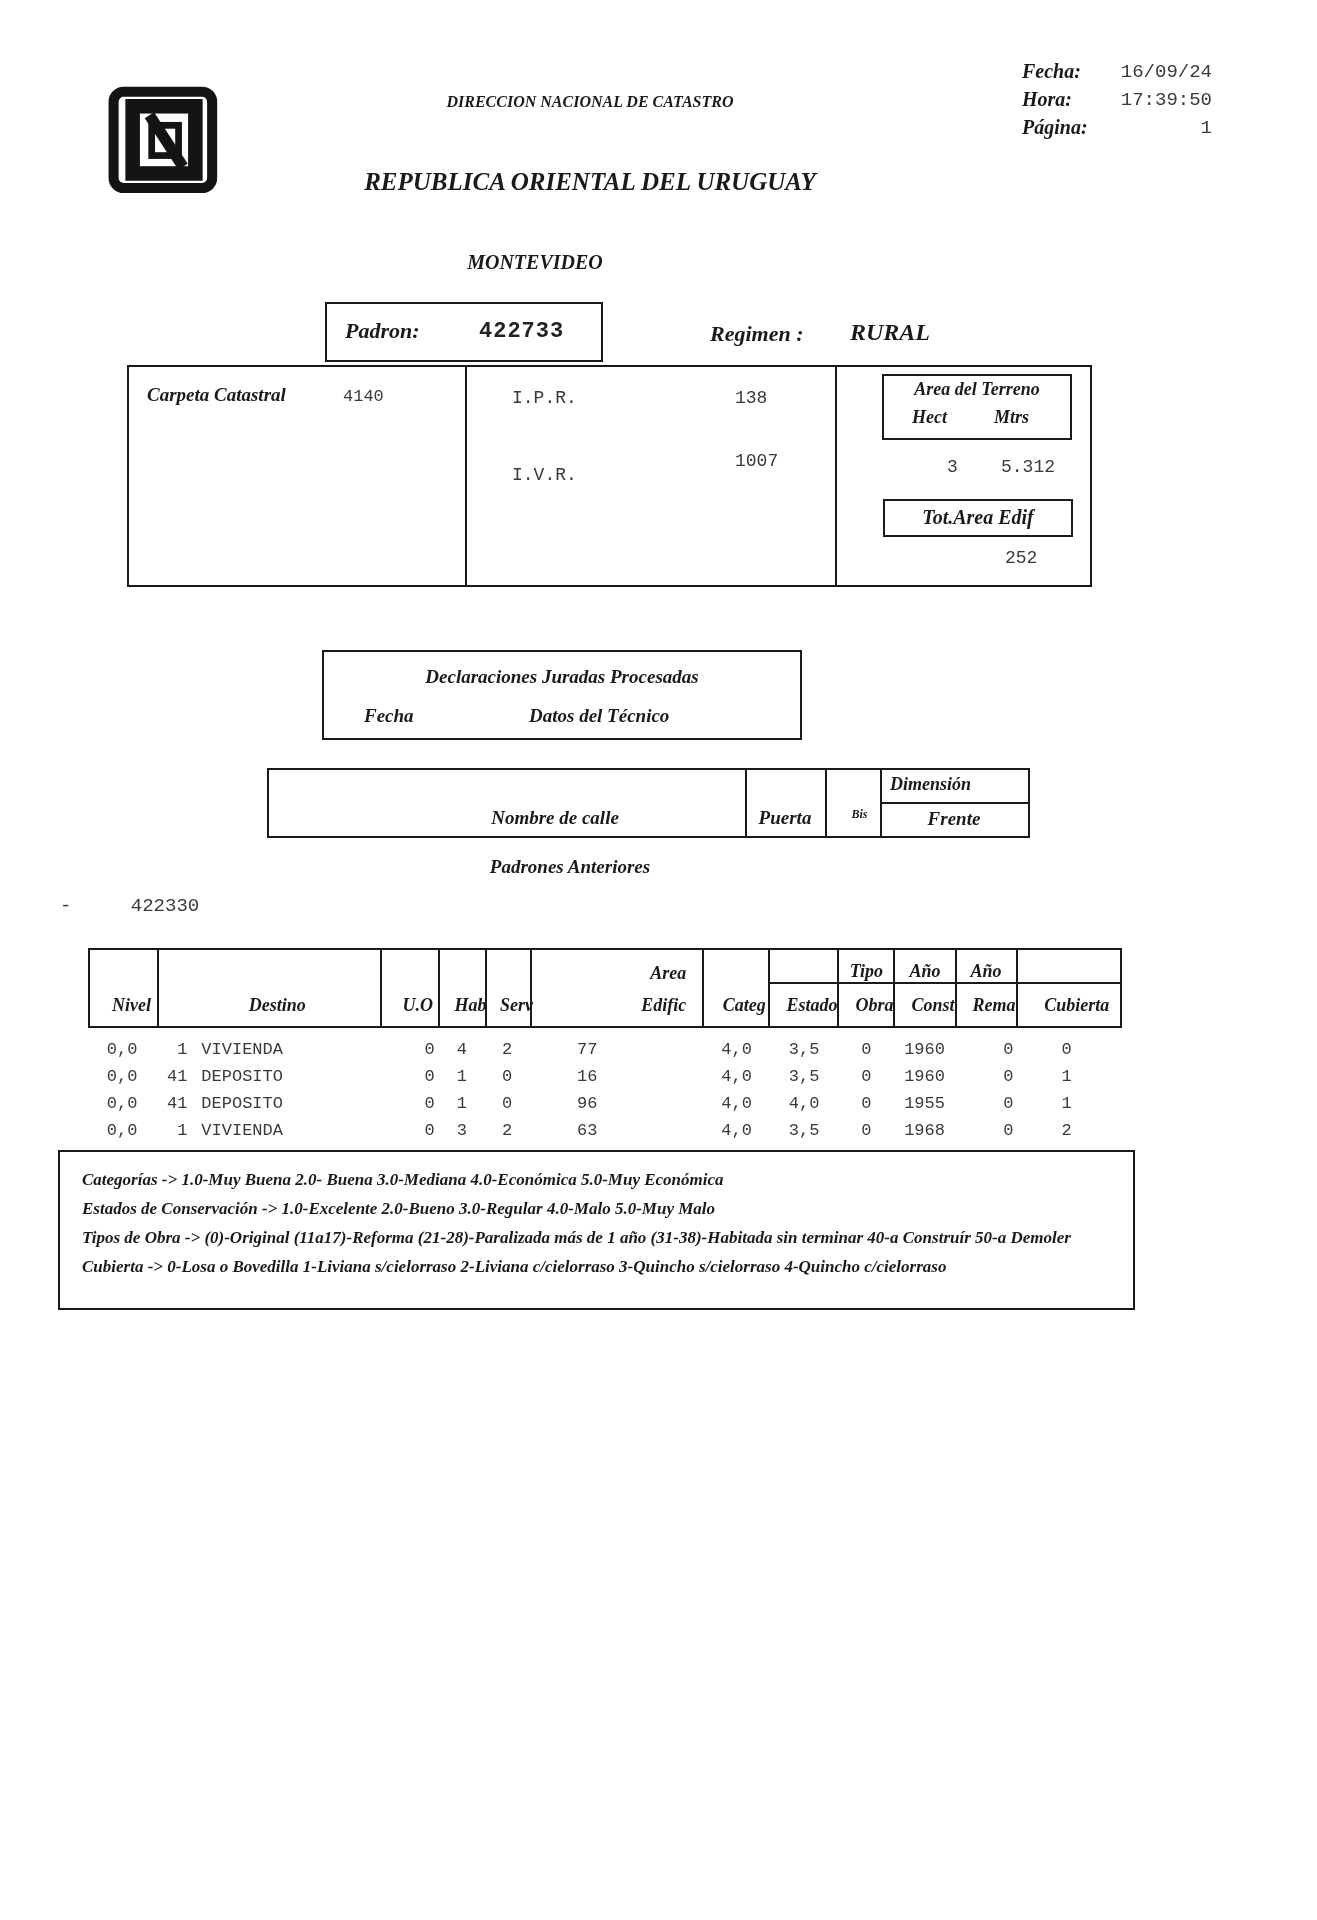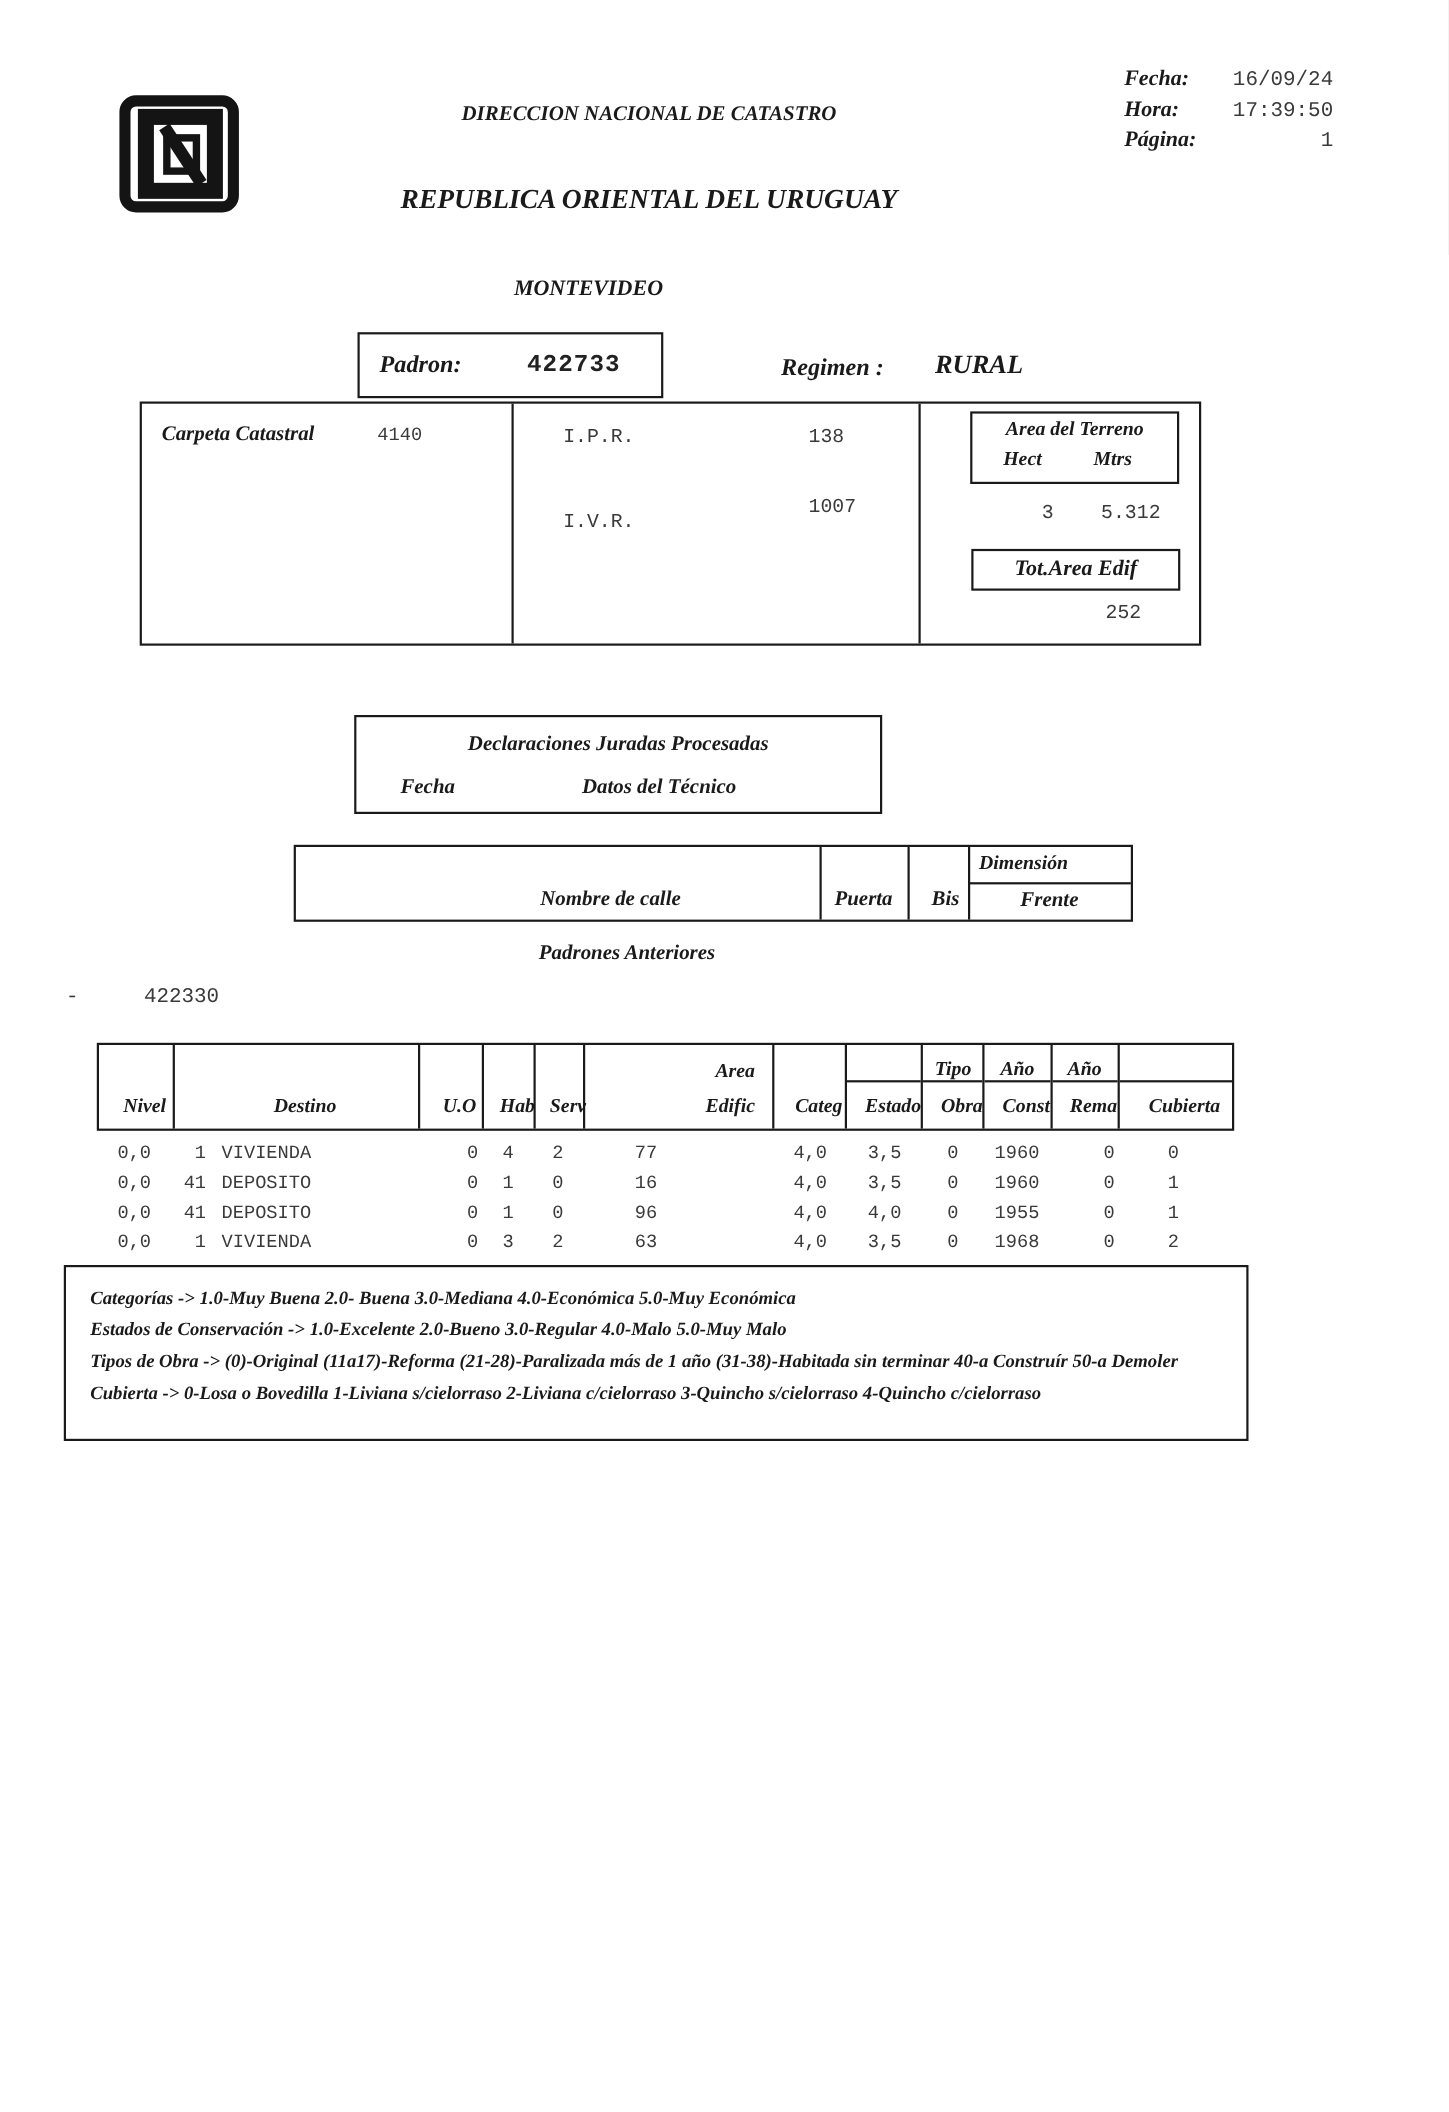--- a/index.html
+++ b/index.html
@@ -50,21 +50,21 @@
 
   <div class="abs" style="left:108px; top:86px; width:112px; height:110px;">
     <svg width="112" height="110" viewBox="0 0 100 98" xmlns="http://www.w3.org/2000/svg">
       <rect x="5" y="5" width="88" height="86" rx="9" fill="#ffffff" stroke="#141414" stroke-width="9"></rect>
       <rect x="22" y="18" width="56" height="60" fill="none" stroke="#141414" stroke-width="13"></rect>
       <rect x="39" y="35" width="24" height="27" fill="#ffffff" stroke="#141414" stroke-width="6"></rect>
       <line x1="37" y1="26" x2="67" y2="72" stroke="#141414" stroke-width="10"></line>
     </svg>
   </div>
 
-  <div class="abs bi center nowrap" style="left:300px; top:93px; width:580px; font-size:19px;">DIRECCION NACIONAL DE CATASTRO</div>
+  <div class="abs bi center nowrap" style="left:300px; top:93px; width:580px; font-size:16px;">DIRECCION NACIONAL DE CATASTRO</div>
   <div class="abs bi center nowrap" style="left:300px; top:168px; width:580px; font-size:25px;text-align:center;">REPUBLICA ORIENTAL DEL URUGUAY</div>
 
   <div class="abs bi" style="left:1022px; top:60px; font-size:20px;">Fecha:</div>
   <div class="abs mono" style="left:1090px; top:61px; width:122px; text-align:right; font-size:19px;">16/09/24</div>
   <div class="abs bi" style="left:1022px; top:88px; font-size:20px;">Hora:</div>
   <div class="abs mono" style="left:1090px; top:89px; width:122px; text-align:right; font-size:19px;">17:39:50</div>
   <div class="abs bi" style="left:1022px; top:116px; font-size:20px;">Página:</div>
   <div class="abs mono" style="left:1090px; top:117px; width:122px; text-align:right; font-size:19px;">1</div>
 
   <div class="abs bi center nowrap" style="left:385px; top:251px; width:300px; font-size:20px;">MONTEVIDEO</div>
@@ -109,21 +109,21 @@
     <span class="abs bi nowrap" style="left:205px; top:53px; font-size:19px;">Datos del Técnico</span>
   </div>
 
   <div class="box" style="left:267px; top:768px; width:763px; height:70px;">
     <div class="vline" style="left:476px; top:0; height:66px;"></div>
     <div class="vline" style="left:556px; top:0; height:66px;"></div>
     <div class="vline" style="left:611px; top:0; height:66px;"></div>
     <div class="hline" style="left:611px; top:32px; width:148px;"></div>
     <div class="abs bi center nowrap" style="left:0; top:37px; width:572px; font-size:19px;">Nombre de calle</div>
     <div class="abs bi center nowrap" style="left:476px; top:37px; width:80px; font-size:19px;">Puerta</div>
-    <div class="abs bi center nowrap" style="left:556px; top:37px; width:69px; font-size:19px;">Bis</div>
+    <div class="abs bi center nowrap" style="left:556px; top:37px; width:69px; font-size:12px;">Bis</div>
     <div class="abs bi nowrap" style="left:621px; top:4px; font-size:18px;">Dimensión</div>
     <div class="abs bi center nowrap" style="left:611px; top:38px; width:148px; font-size:19px;">Frente</div>
   </div>
 
   <div class="abs bi center nowrap" style="left:370px; top:856px; width:400px; font-size:19px;">Padrones Anteriores</div>
   <div class="abs mono nowrap" style="left:60px; top:895px; font-size:19px;">
     <span>-</span>
     <span style="margin-left:48px;">422330</span>
   </div>
 

